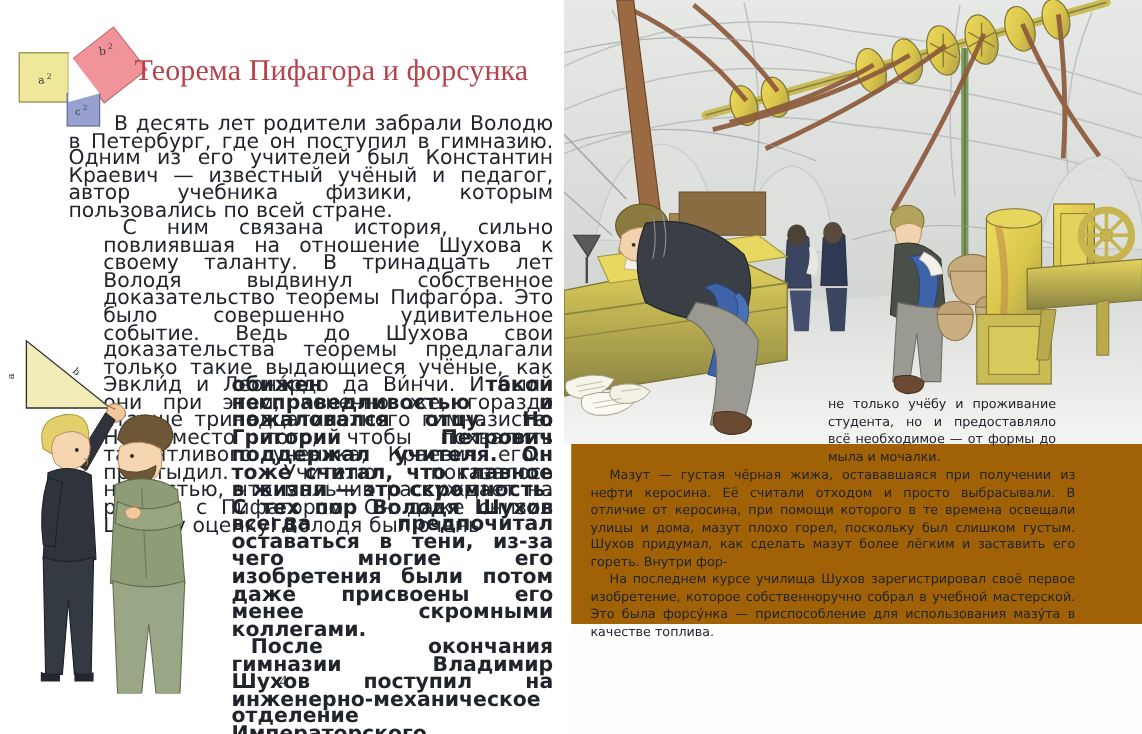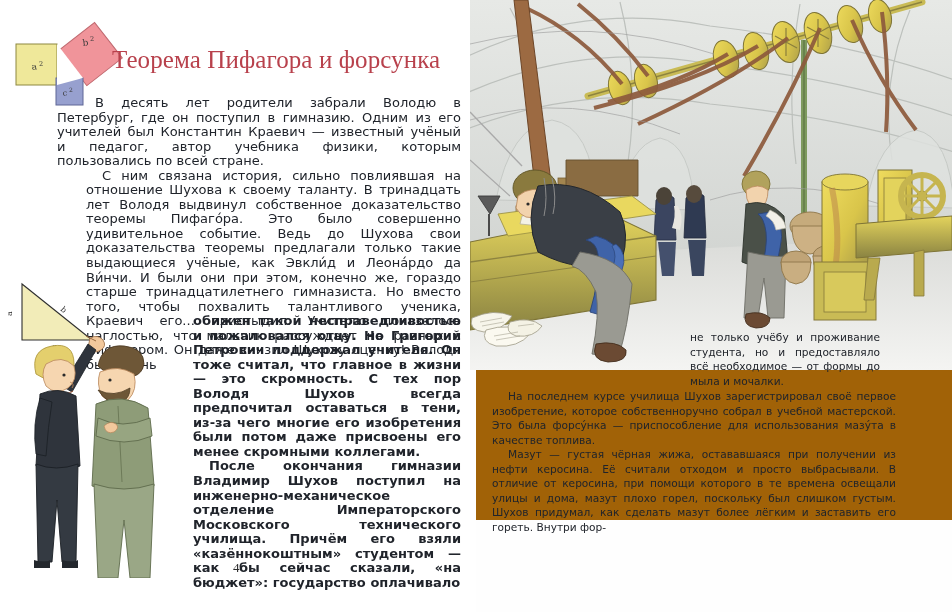--- a/index.html
+++ b/index.html
@@ -46,21 +46,21 @@
     left: 12px;
     top: 8px;
     width: 120px;
     height: 105px;
   }
 
   
   .lp-text {
     position: absolute;
     font-family: "DejaVu Sans", sans-serif;
-    font-size: 13px;
+    font-size: 17px;
     line-height: 14.55px;
     color: #20242b;
     text-align: justify;
     text-justify: inter-word;
     word-spacing: 0.2px;
   }
   .lp-block-a {
     left: 57px;
     top: 96px;
     width: 404px;
@@ -430,19 +430,19 @@
           </g>
         </g>
       </svg>
     </div>
 
     <div class="rp-text rp-block-a">
       <p>не только учёбу и проживание студента, но и предоставляло всё необходимое — от формы до мыла и мочалки.</p>
     </div>
 
     <div class="rp-text rp-block-b">
+      <p class="ind">Мазут — густая чёрная жижа, остававшаяся при получении из нефти керосина. Её считали отходом и просто выбрасывали. В отличие от керосина, при помощи которого в те времена освещали улицы и дома, мазут плохо горел, поскольку был слишком густым. Шухов придумал, как сделать мазут более лёгким и заставить его гореть. Внутри фор-</p>
       <p class="ind">На последнем курсе училища Шухов зарегистрировал своё первое изобретение, которое собственноручно собрал в учебной мастерской. Это была форсу́нка — приспособление для использования мазу́та в качестве топлива.</p>
-      <p class="ind">Мазут — густая чёрная жижа, остававшаяся при получении из нефти керосина. Её считали отходом и просто выбрасывали. В отличие от керосина, при помощи которого в те времена освещали улицы и дома, мазут плохо горел, поскольку был слишком густым. Шухов придумал, как сделать мазут более лёгким и заставить его гореть. Внутри фор-</p>
     </div>
 
   </div>
 
 </div>
 
 </body></html>

